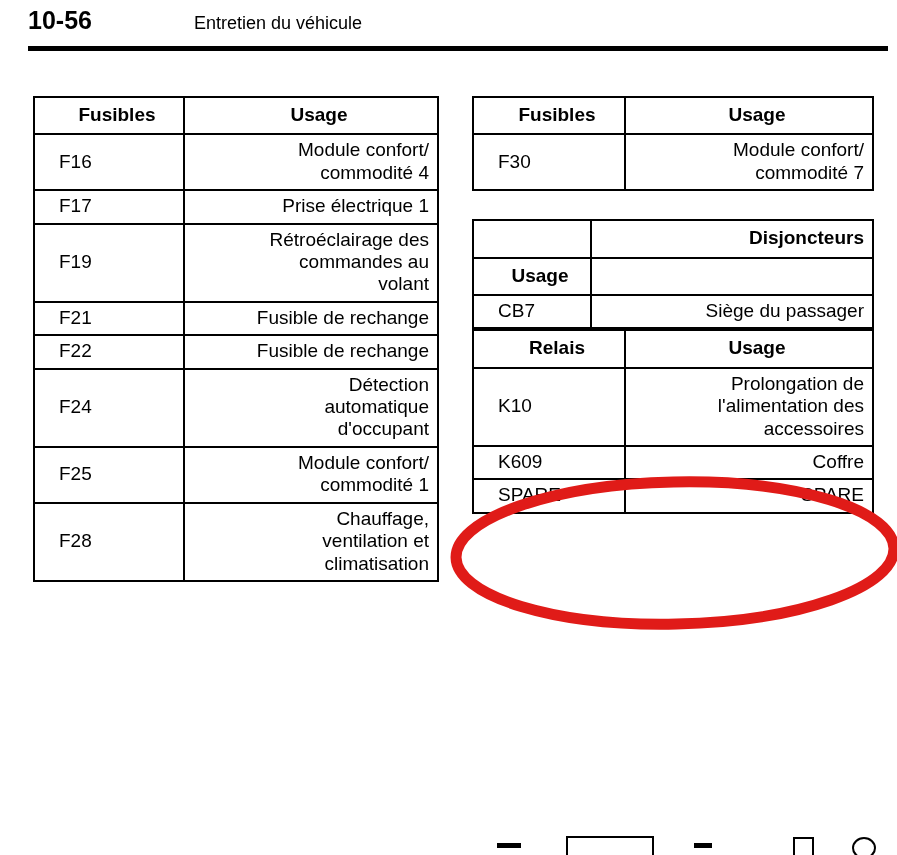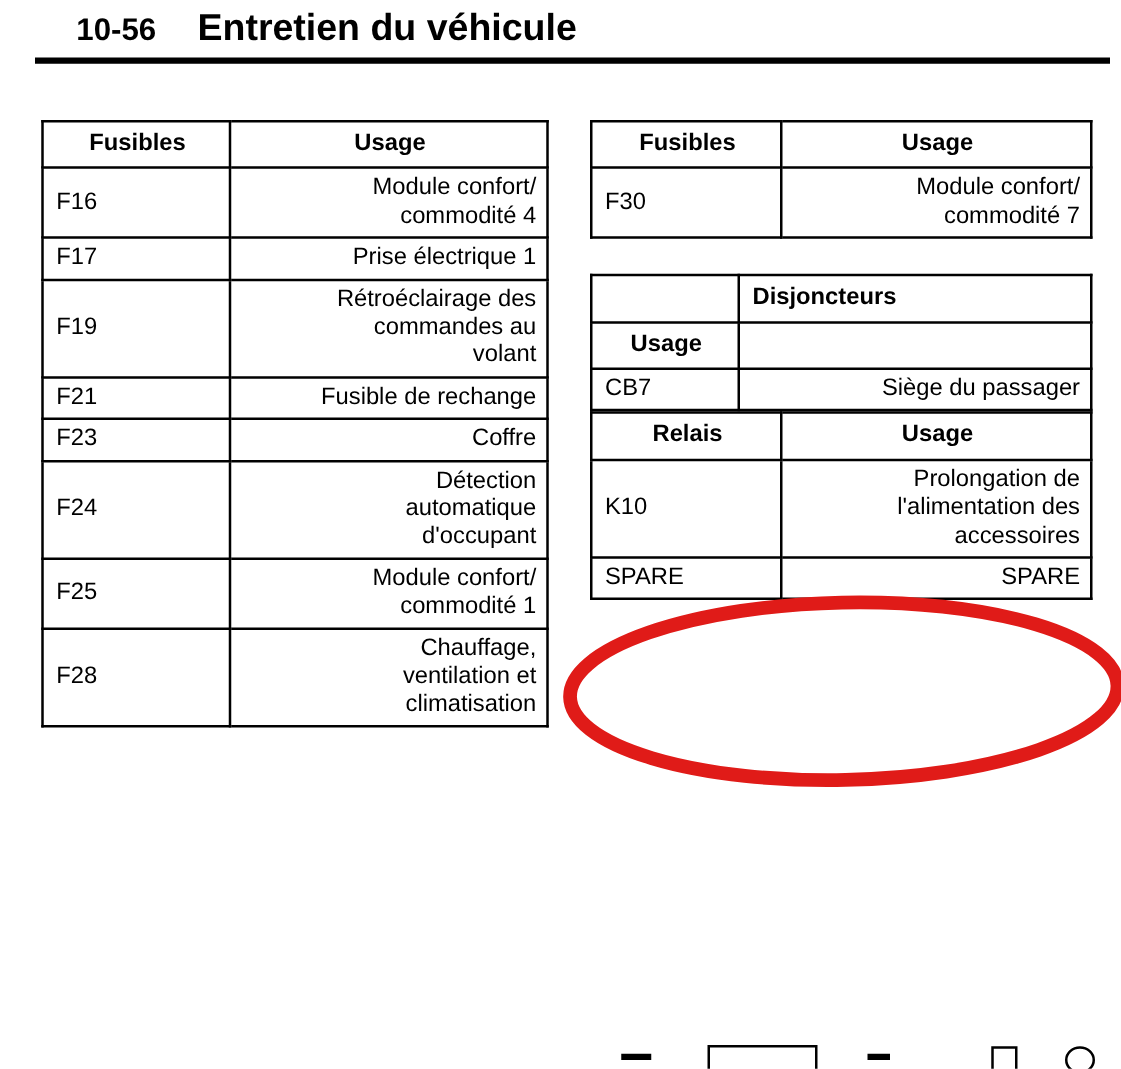--- a/index.html
+++ b/index.html
@@ -16,55 +16,55 @@
     overflow: hidden;
   }
 
   
   .page-header {
     position: absolute;
     top: 6px;
     left: 28px;
     width: 860px;
     height: 42px;
-    text-align: center;
   }
   .page-header .hdr-row {
     display: flex;
     align-items: baseline;
     height: 36px;
   }
   .page-header .page-num {
     font-size: 25px;
     font-weight: bold;
     letter-spacing: 0px;
     min-width: 130px;
   }
   .page-header .hdr-title {
-    font-size: 30px;
-    font-weight: bold;
+    font-size: 18px;
+    font-weight: normal;
+    margin-left: 36px;
   }
   .page-header .hdr-rule {
     position: absolute;
     left: 0;
     top: 40px;
     width: 860px;
     height: 5px;
     background: #000000;
   }
 
   
   .fuse-table {
     border-collapse: collapse;
     table-layout: fixed;
     font-size: 19px;
   }
   .fuse-table td, .fuse-table th {
     border: 2px solid #000000;
-    padding: 4px 8px 5px 10px;
+    padding: 4px 8px 5px 24px;
     vertical-align: middle;
     font-weight: normal;
     line-height: 1.18;
   }
   .fuse-table th {
     font-weight: bold;
     text-align: center;
     font-size: 19px;
     padding-top: 6px;
     padding-bottom: 7px;
@@ -185,22 +185,22 @@
       </tr>
       <tr>
         <td class="col-id">F19</td>
         <td class="col-use">Rétroéclairage des<br>commandes au<br>volant</td>
       </tr>
       <tr>
         <td class="col-id">F21</td>
         <td class="col-use">Fusible de rechange</td>
       </tr>
       <tr>
-        <td class="col-id">F23</td>
-        <td class="col-use">Coffre</td>
+        <td class="col-id">F22</td>
+        <td class="col-use">Fusible de rechange</td>
       </tr>
       <tr>
         <td class="col-id">F24</td>
         <td class="col-use">Détection<br>automatique<br>d'occupant</td>
       </tr>
       <tr>
         <td class="col-id">F25</td>
         <td class="col-use">Module confort/<br>commodité 1</td>
       </tr>
       <tr>
@@ -233,21 +233,21 @@
   </table>
 
   <table class="fuse-table" id="right-table-2">
     <colgroup>
         <col class="c1">
         <col class="c2">
       </colgroup>
     <tbody>
       <tr>
         <td class="blank-cell"></td>
-        <th class="col-use" style="text-align:left">Disjoncteurs</th>
+        <th class="col-use" style="text-align:right">Disjoncteurs</th>
       </tr>
       <tr>
         <th class="col-id">Usage</th>
         <td class="blank-cell"></td>
       </tr>
       <tr>
         <td class="col-id">CB7</td>
         <td class="col-use">Siège du passager</td>
       </tr>
     </tbody>
@@ -261,20 +261,24 @@
     <thead>
       <tr>
         <th class="col-id">Relais</th>
         <th class="col-use">Usage</th>
       </tr>
     </thead>
     <tbody>
       <tr>
         <td class="col-id">K10</td>
         <td class="col-use">Prolongation de<br>l'alimentation des<br>accessoires</td>
+      </tr>
+      <tr>
+        <td class="col-id">K609</td>
+        <td class="col-use">Coffre</td>
       </tr>
       <tr>
         <td class="col-id">SPARE</td>
         <td class="col-use">SPARE</td>
       </tr>
     </tbody>
   </table>
 
 </div>
 

